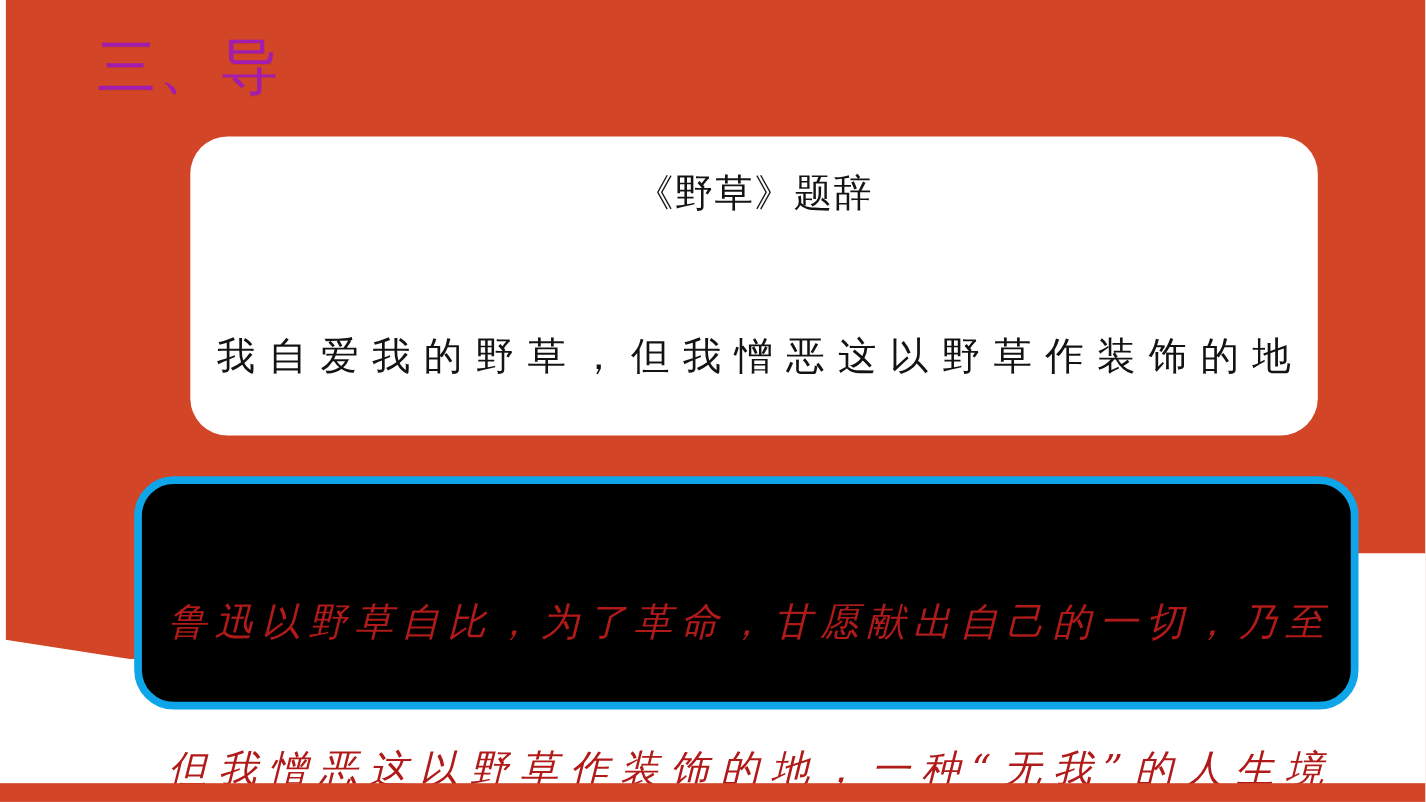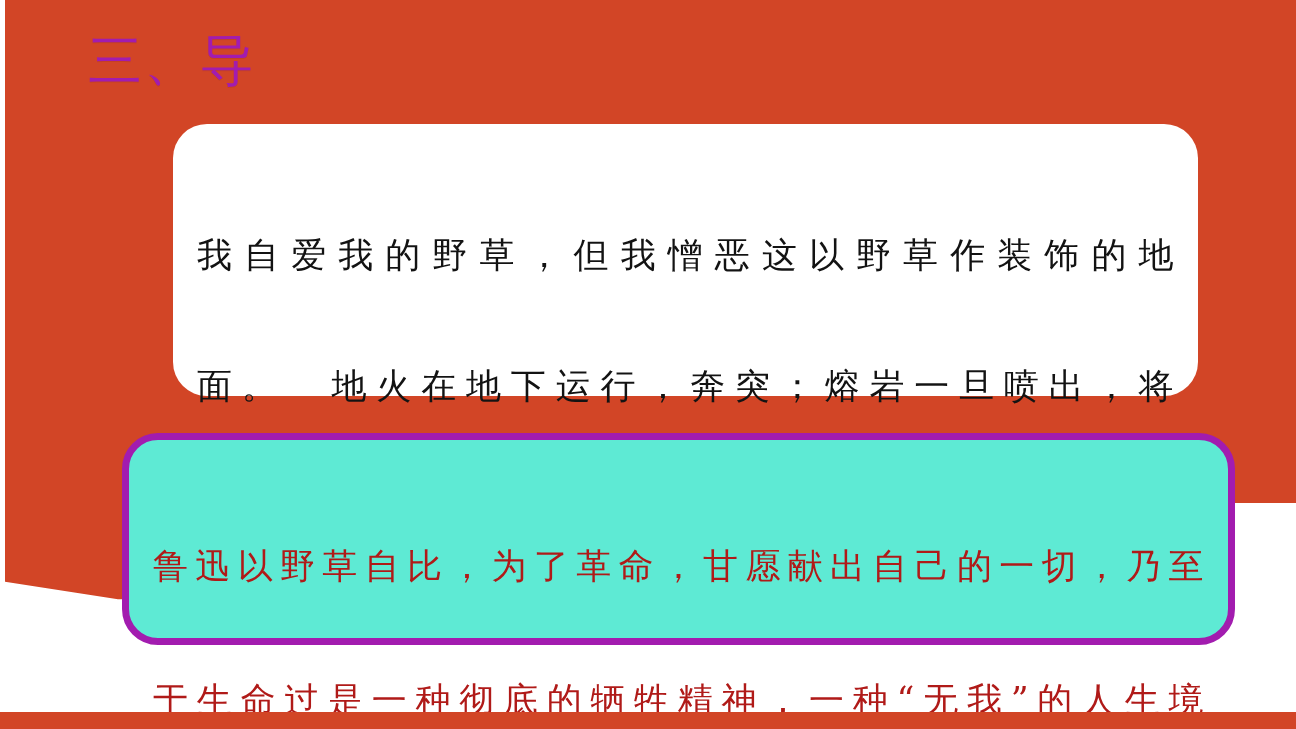--- a/index.html
+++ b/index.html
@@ -93,25 +93,26 @@
     white-space: pre-wrap;
   }
 
   
   .card-note {
     position: absolute;
     left: 122px;
     top: 433px;
     width: 1113px;
     height: 212px;
-    background: #5eead4;
-    border: 7px solid #a21caf;
+    background: #000000;
+    border: 7px solid #0ea5e9;
     border-radius: 36px;
     box-sizing: border-box;
     padding: 14px 24px;
+    font-style: italic;
   }
   .note-body {
     color: #b01a18;
     font-size: 35px;
     line-height: 1.28;
     letter-spacing: 0.5px;
     text-align: justify;
     text-align-last: justify;
     font-family: "DejaVu Serif", "Liberation Serif", serif;
     white-space: pre-wrap;
@@ -125,30 +126,31 @@
 </head>
 <body>
 
 <div id="slide">
 
   <div class="bg-orange-main"></div>
 
   <div class="slide-title">三、导</div>
 
   <div class="card-quote">
+    <div class="quote-heading">《野草》题辞</div>
     <div class="quote-body">
       <div>我自爱我的野草，但我憎恶这以野草作装饰的地</div>
       <div>面。　地火在地下运行，奔突；熔岩一旦喷出，将</div>
       <div class="last-line">烧尽一切野草，以及乔木，于是并且无可朽腐。</div>
     </div>
   </div>
 
   <div class="card-note">
     <div class="note-body">
       <div>鲁迅以野草自比，为了革命，甘愿献出自己的一切，乃至</div>
-      <div>于生命过是一种彻底的牺牲精神，一种“无我”的人生境</div>
+      <div>但我憎恶这以野草作装饰的地，一种“无我”的人生境</div>
       
     </div>
   </div>
 
   <div class="bg-bottom-bar"></div>
 
 </div>
 
 </body></html>

